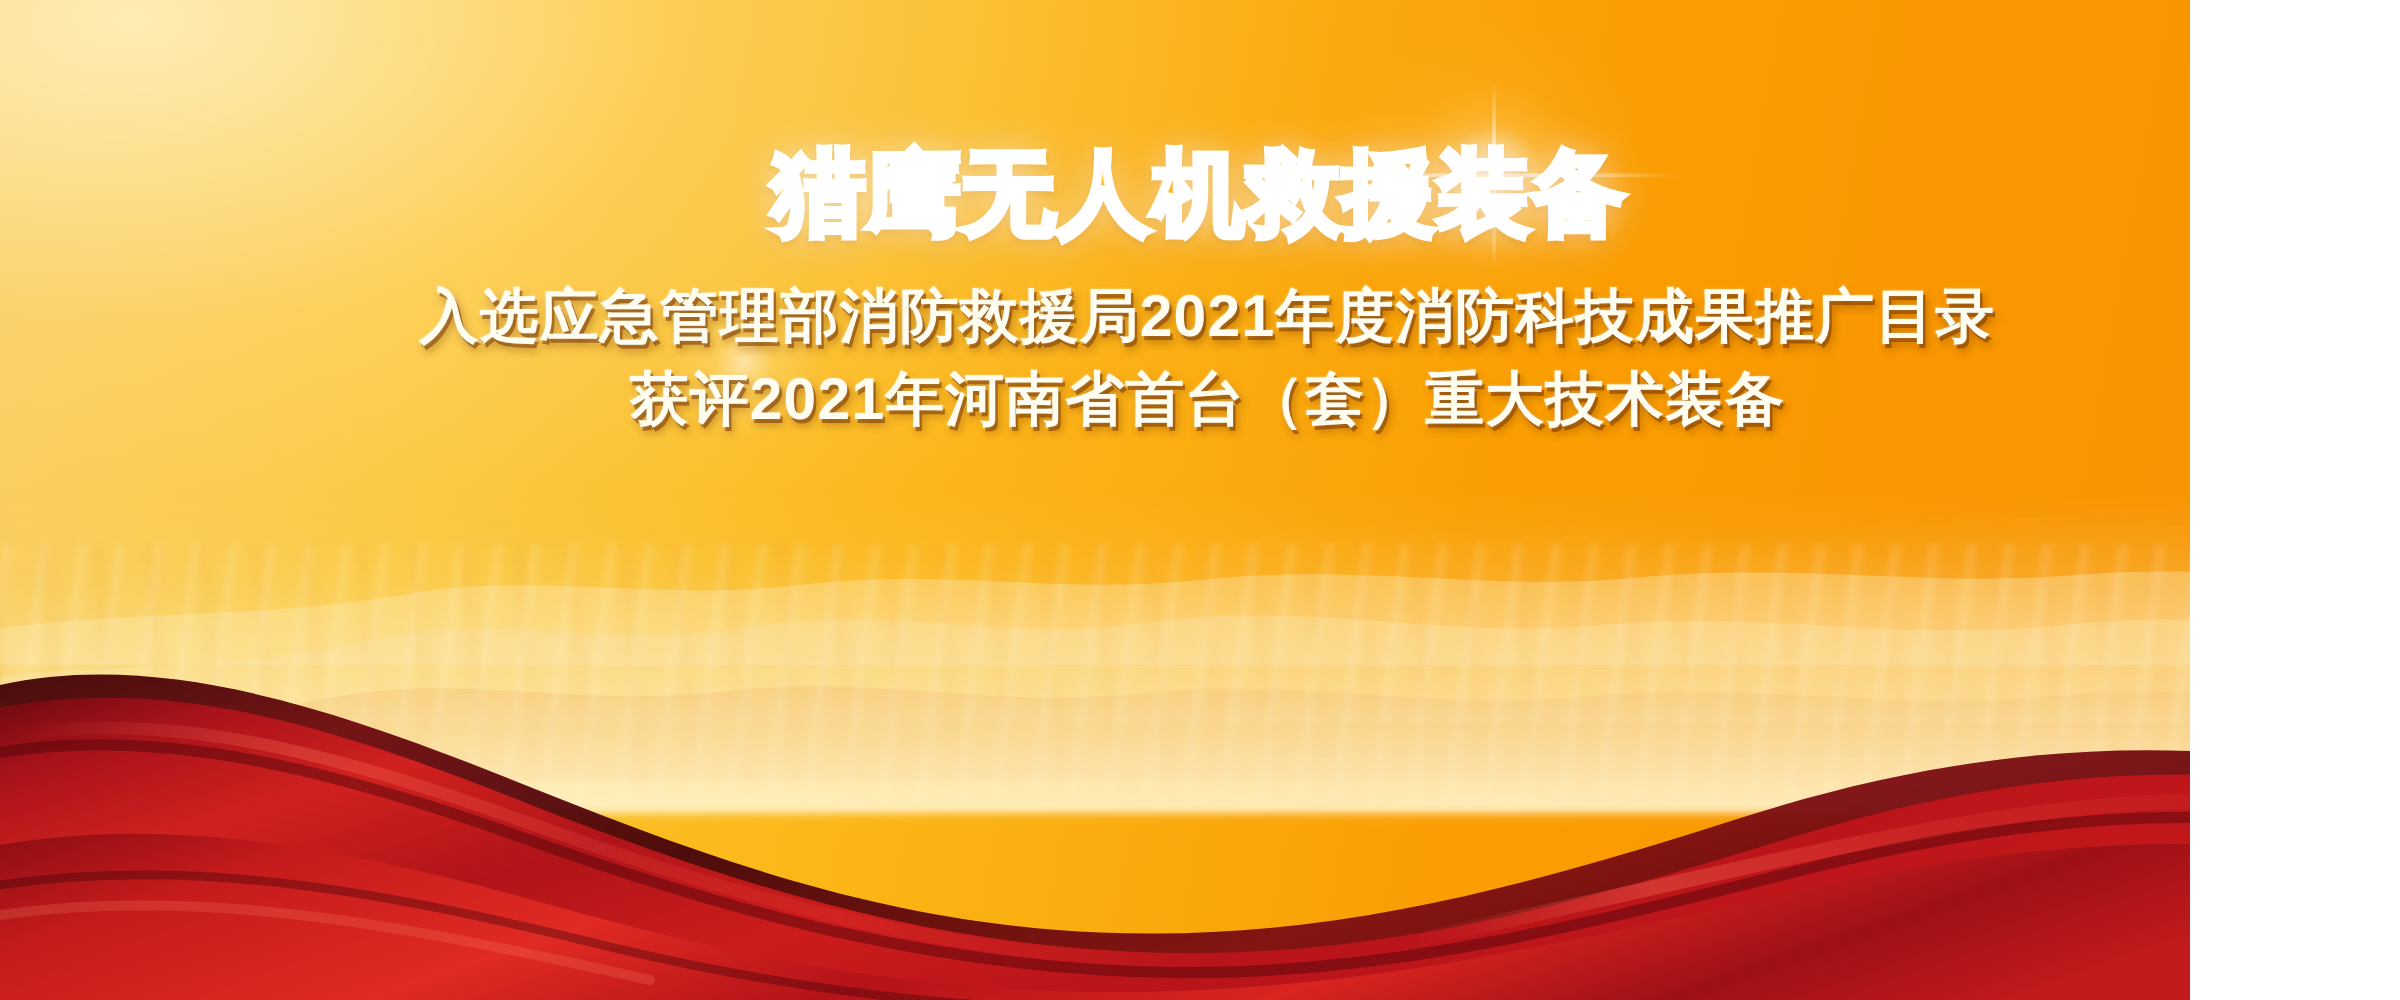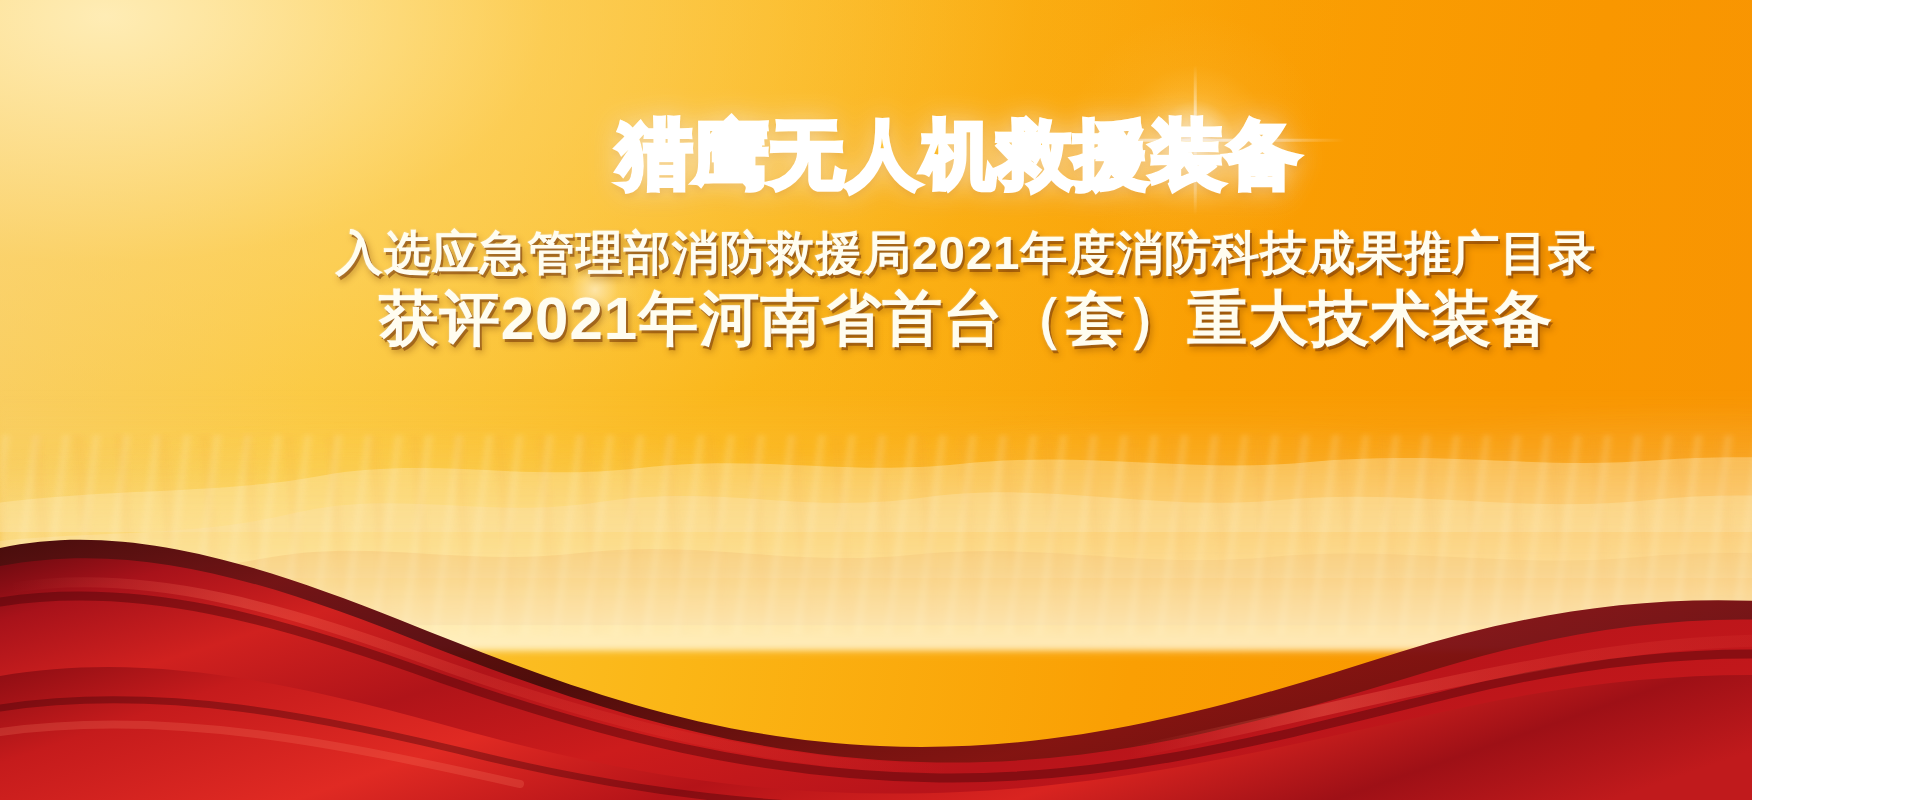--- a/index.html
+++ b/index.html
@@ -108,21 +108,21 @@
   }
   .sub-line{
     font-size:47px;
     line-height:66px;
     text-shadow:
       2px 3px 0 rgba(120,55,5,0.55),
       3px 5px 7px rgba(110,50,5,0.40),
       0 0 2px rgba(255,255,255,0.6);
     margin-left: 12px;
   }
-  .sub-line-2{ font-size:60px; }
+  .sub-line-2{ font-size:47px; }
 </style>
 </head>
 <body>
 
 <div id="banner">
 
   <div class="mist mist-far"></div>
 
   <div class="ridge" style="bottom:268px; height:120px; opacity:.38;">
     <svg viewBox="0 0 2000 120" preserveAspectRatio="none" aria-hidden="true">

